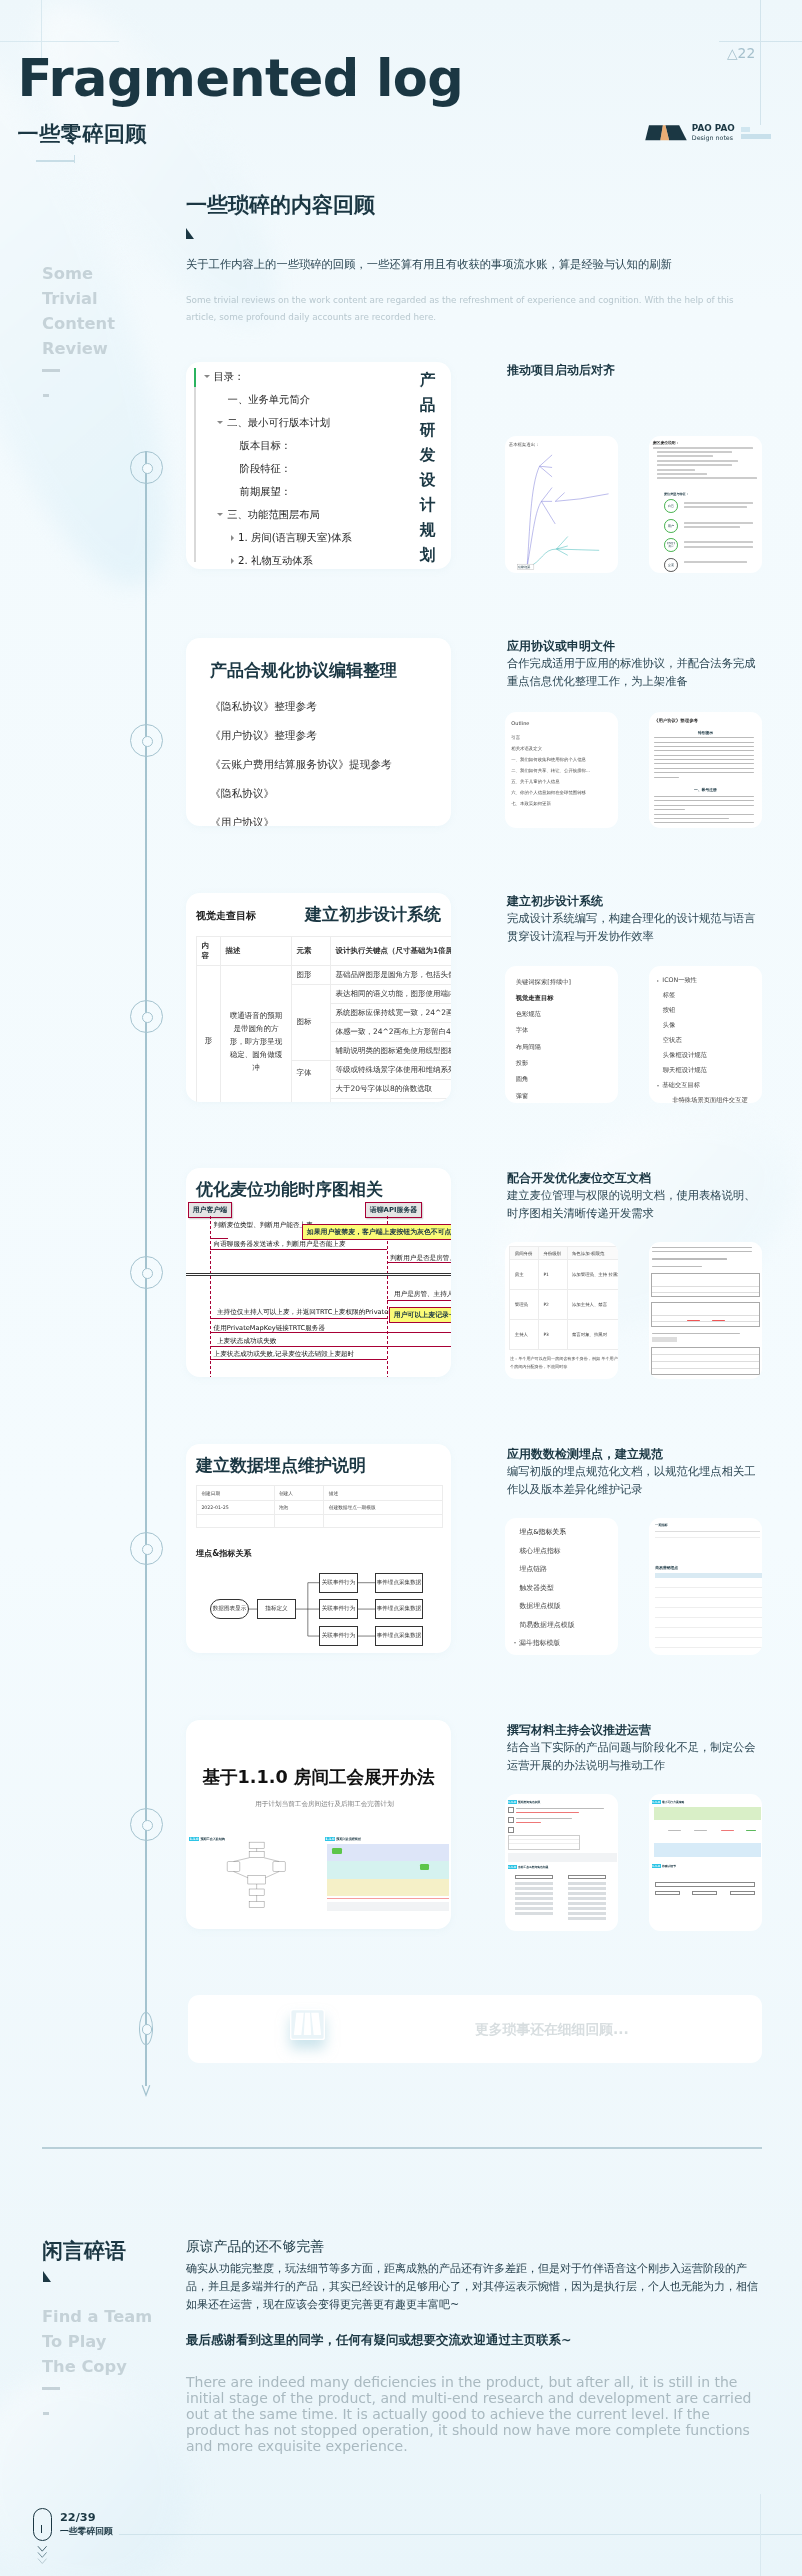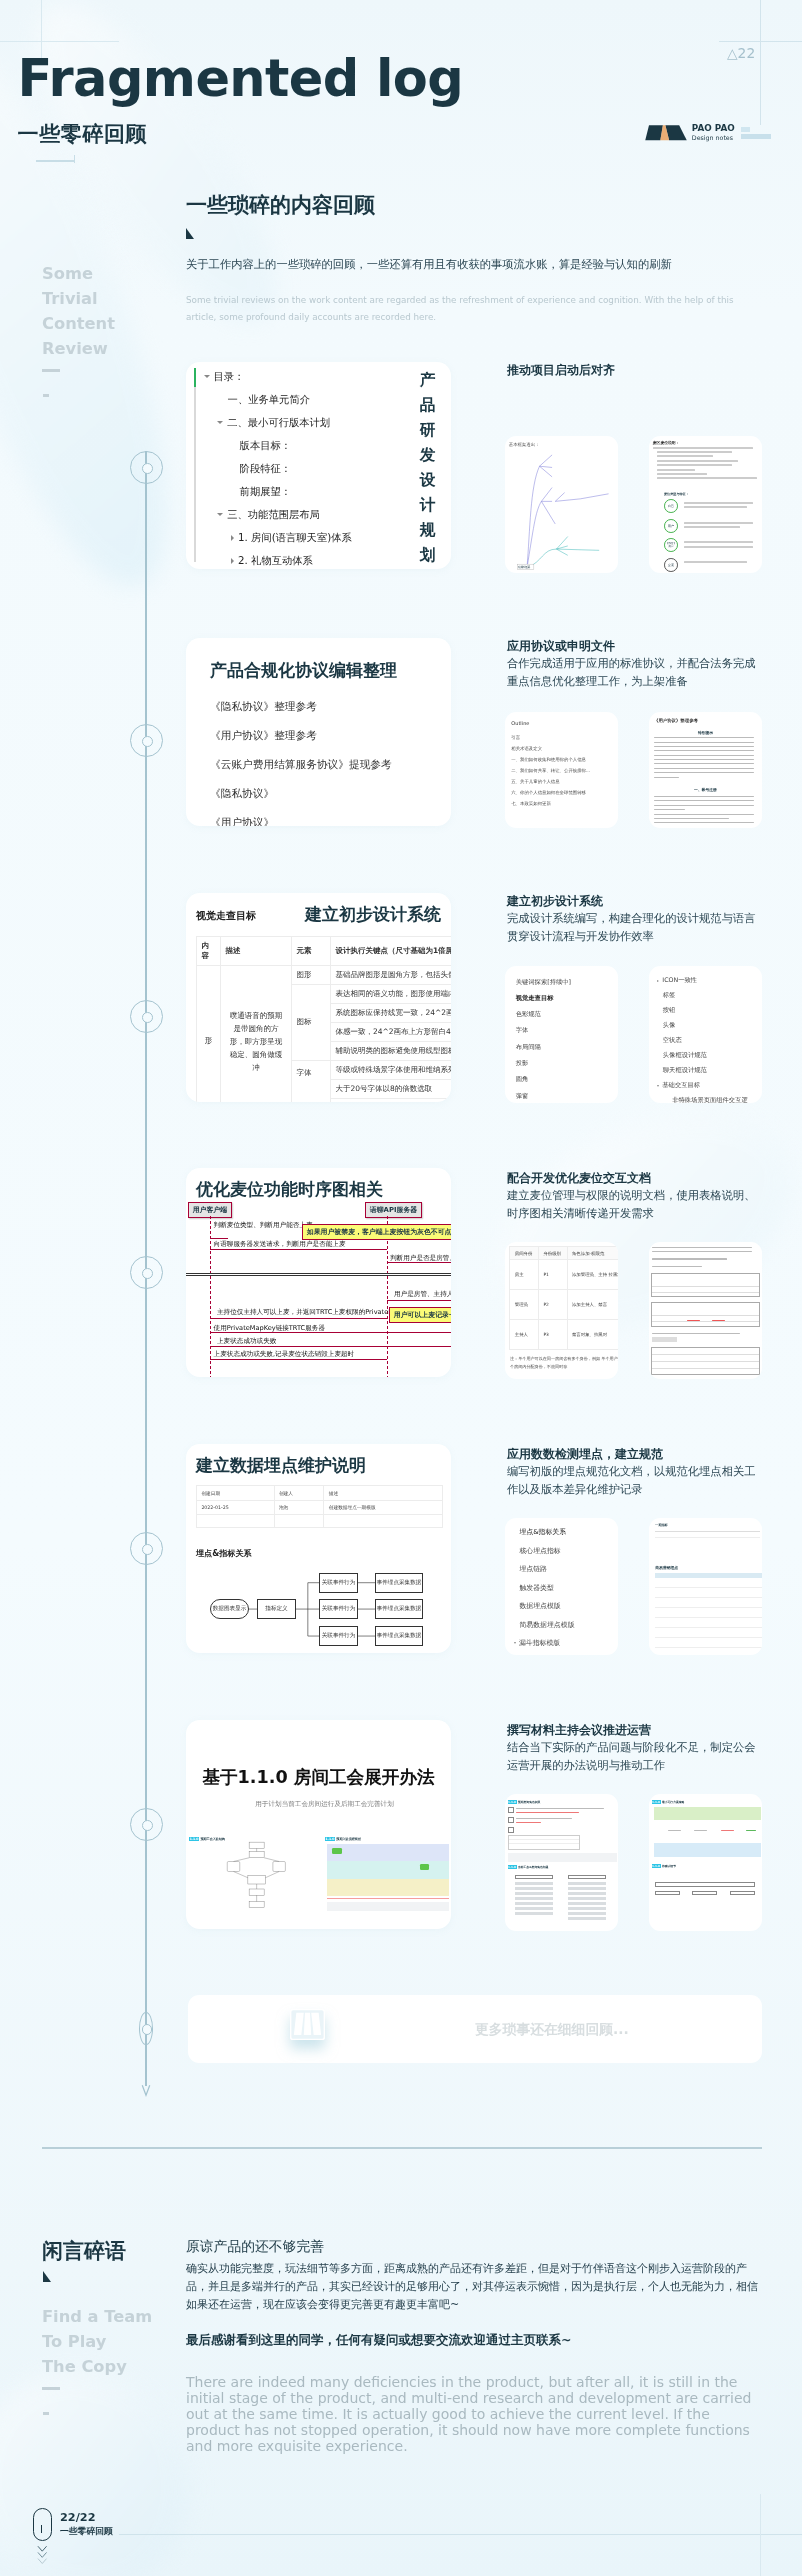--- a/index.html
+++ b/index.html
@@ -588,20 +588,20 @@
 <div class="abs b-dash1"></div>
 <div class="abs b-dash2"></div>
 <div class="abs b-h1">原谅产品的还不够完善</div>
 <div class="abs b-p">确实从功能完整度，玩法细节等多方面，距离成熟的产品还有许多差距，但是对于竹伴语音这个刚步入运营阶段的产品，并且是多端并行的产品，其实已经设计的足够用心了，对其停运表示惋惜，因为是执行层，个人也无能为力，相信如果还在运营，现在应该会变得更完善更有趣更丰富吧~</div>
 <div class="abs b-h2">最后感谢看到这里的同学，任何有疑问或想要交流欢迎通过主页联系~</div>
 <div class="abs b-enp">There are indeed many deficiencies in the product, but after all, it is still in the initial stage of the product, and multi-end research and development are carried out at the same time. It is actually good to achieve the current level. If the product has not stopped operation, it should now have more complete functions and more exquisite experience.</div>
 
 <div class="abs f-line"></div>
 <div class="abs f-vline"></div>
 <div class="abs f-mouse"></div>
-<div class="abs f-page">22/22</div>
+<div class="abs f-page">22/39</div>
 <div class="abs f-sub">一些零碎回顾</div>
 <svg class="abs" style="left:36px;top:2545px" width="12.5" height="21" viewBox="0 0 20 34">
   <path d="M3 2 L10 10 L17 2" fill="none" stroke="#3d5b68" stroke-width="1.5"></path>
   <path d="M3 12 L10 20 L17 12" fill="none" stroke="#6d8a96" stroke-width="1.5"></path>
   <path d="M3 22 L10 30 L17 22" fill="none" stroke="#b3c7cf" stroke-width="1.5"></path>
 </svg>
 
 
 </body></html>

